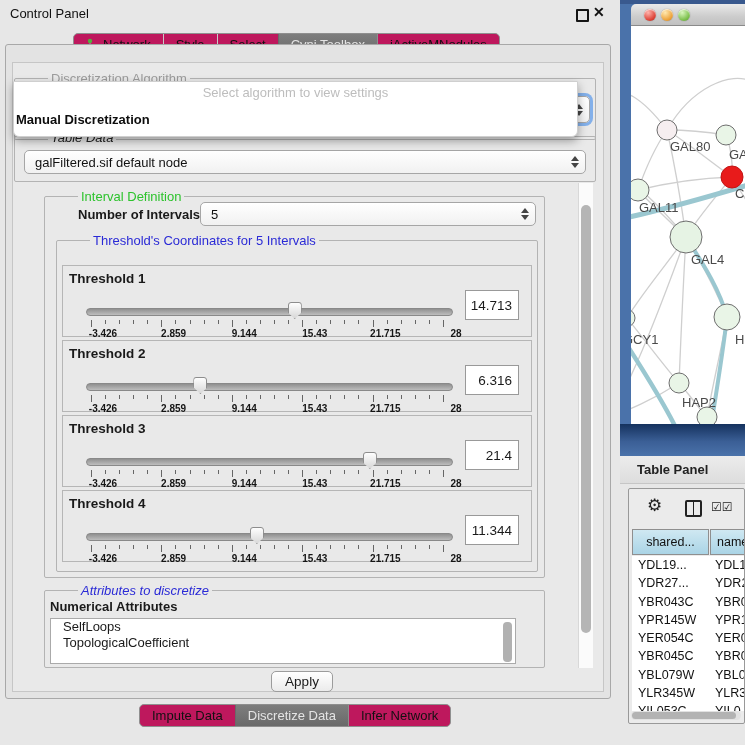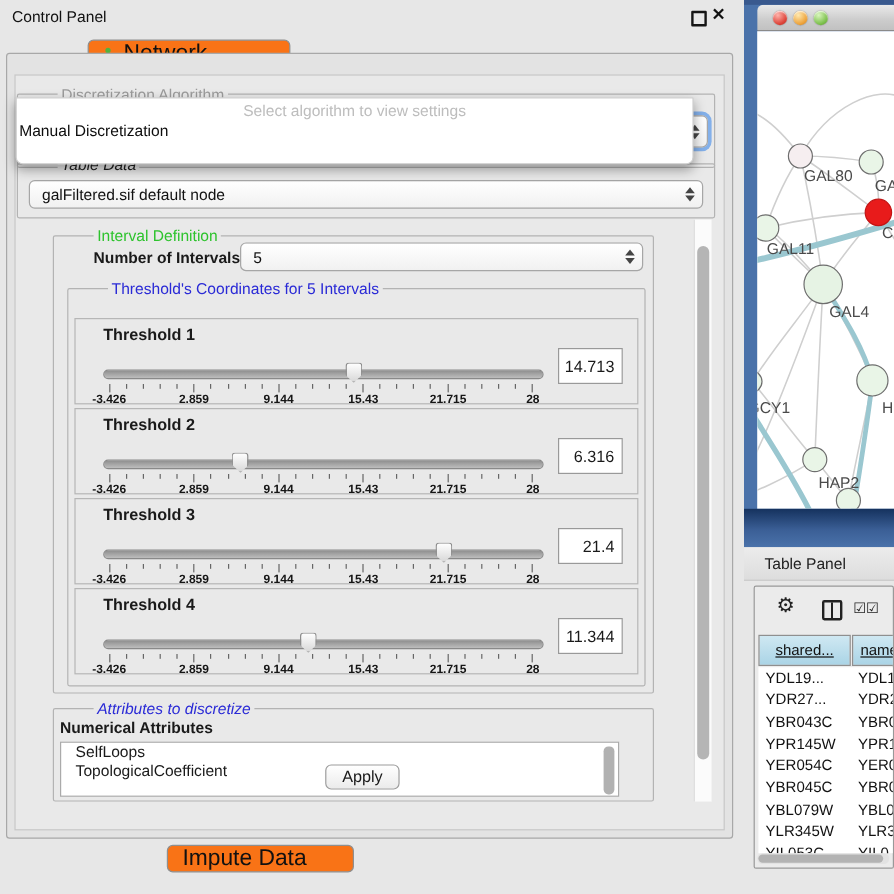--- a/index.html
+++ b/index.html
@@ -6,22 +6,22 @@
   .screen{position:relative;width:745px;height:745px;overflow:hidden;background:#e7e7e7;
     font-family:"Liberation Sans",sans-serif;font-size:13px;color:#1a1a1a;}
   .abs{position:absolute;}
 
   
   .cp-title{left:10px;top:6px;font-size:13px;color:#111;}
   .float-ic{left:576px;top:9px;width:9px;height:9px;border:2px solid #151515;border-radius:1px;background:#e7e7e7;}
   .close-ic{left:593px;top:4px;font-size:14px;font-weight:bold;color:#111;}
 
   
-  .tabbar{display:flex;height:23px;background:#f97316;border:1px solid #8f8f8f;border-radius:5px;
-    overflow:hidden;font-size:19px;align-items:stretch;box-sizing:border-box;flex-direction:column;}
+  .tabbar{display:flex;height:23px;background:#be185d;border:1px solid #8f8f8f;border-radius:5px;
+    overflow:hidden;font-size:13px;align-items:stretch;box-sizing:border-box;}
   .tabseg{display:flex;align-items:center;gap:5px;padding:0 12px;border-left:1px solid #c9c9c9;color:#111;}
   .tabseg:first-child{border-left:none;}
   .tabseg.selected{background:linear-gradient(#7e7e7e,#696969);color:#e4e4e4;border-left-color:#696969;}
   .tabseg.selected + .tabseg{border-left-color:#8f8f8f;text-align:center;}
 
   
   .outer-panel{left:5px;top:44px;width:606px;height:655px;background:#e3e3e3;border:1px solid #a8a8a8;border-radius:3px;box-sizing:border-box;}
   .inner-panel{left:12px;top:62px;width:592px;height:630px;background:#e9e9e9;border:1px solid #c6c6c6;box-sizing:border-box;}
   .group{border:1px solid #b3b3b3;border-radius:2px;box-sizing:border-box;}
   .group-title{position:absolute;font-size:13px;background:#e9e9e9;padding:0 3px;white-space:nowrap;line-height:13px;margin-left:28px;}
@@ -36,79 +36,79 @@
   .combo-text{padding-left:10px;flex:1;font-size:13px;color:#111;overflow:hidden;white-space:nowrap;}
   .stepper{width:20px;display:flex;flex-direction:column;align-items:center;gap:2px;}
   .tri-up{width:0;height:0;border-left:4px solid transparent;border-right:4px solid transparent;border-bottom:5px solid #444;}
   .tri-down{width:0;height:0;border-left:4px solid transparent;border-right:4px solid transparent;border-top:5px solid #444;}
   .combo.focused{box-shadow:0 0 0 3px rgba(96,156,233,0.75);}
 
   
   .popup{left:13px;top:81px;width:565px;height:56px;background:#fff;border:1px solid #cfcfcf;
     border-radius:1px 1px 6px 6px;box-shadow:0 4px 10px rgba(0,0,0,0.35);z-index:60;box-sizing:border-box;}
   .popup-prompt{position:absolute;top:3px;left:0;right:0;text-align:center;color:#bdbdbd;}
-  .popup-opt1{position:absolute;top:19px;left:2px;font-weight:normal;color:#0d0d0d;}
+  .popup-opt1{position:absolute;top:30px;left:2px;font-weight:bold;color:#0d0d0d;}
   .popup-opt2{position:absolute;top:36px;left:2px;color:#0d0d0d;}
 
   
   .vscroll{left:578px;top:183px;width:15px;height:485px;background:#fbfbfb;border-left:1px solid #d8d8d8;box-sizing:border-box;}
   .vthumb{position:absolute;left:2px;top:22px;width:10px;height:428px;background:#b5b5b5;border-radius:5px;}
 
   
   .thr-panel{position:absolute;left:62px;width:470px;height:72px;background:#e9e9e9;border:1px solid #b6b6b6;box-sizing:border-box;}
-  .thr-label{position:absolute;left:23px;top:5px;font-weight:bold;font-size:13.5px;text-align:center;}
+  .thr-label{position:absolute;left:6px;top:5px;font-weight:bold;font-size:13.5px;text-align:center;}
   .slider{position:absolute;left:23px;top:38px;width:365px;height:32px;}
   .track{position:absolute;left:0;top:4px;width:365px;height:6px;border-radius:4px;
     background:linear-gradient(#909090,#bdbdbd);border:1px solid #898989;}
   .tickzone{position:absolute;left:5px;top:0;width:353px;height:32px;}
   .ticks{position:absolute;left:0;top:16px;width:100%;display:flex;justify-content:space-between;}
   .tick{width:1px;height:4px;background:#666;}
   .tick.major{height:7px;}
   .ticklabels{position:absolute;left:0;top:24px;width:100%;}
-  .ticklabel{position:absolute;top:0;transform:translateX(-50%);font-size:10px;font-weight:bold;color:#151515;white-space:nowrap;}
+  .ticklabel{position:absolute;top:0;transform:translateX(-50%);font-size:10px;font-weight:bold;color:#151515;white-space:nowrap;margin-left:12px;}
   .thumb{position:absolute;top:-2px;width:14px;height:17px;background:linear-gradient(#fefefe,#d8d8d8);
     border:1px solid #8d8d8d;border-radius:3px 3px 2px 2px;box-sizing:border-box;
     clip-path:polygon(0 0,100% 0,100% 60%,50% 100%,0 60%);}
   .valuebox{position:absolute;left:402px;top:24px;width:54px;height:30px;background:#fff;border:1px solid #999;
     box-sizing:border-box;display:flex;align-items:center;justify-content:flex-end;padding-right:6px;font-size:13.5px;}
 
   
   .attr-list{left:50px;top:618px;width:466px;height:46px;background:#fff;border:1px solid #aaa;box-sizing:border-box;overflow:hidden;}
   .attr-item{padding-left:12px;height:16px;line-height:16px;font-size:13px;}
   .lthumb{position:absolute;right:3px;top:3px;width:9px;height:40px;background:#b1b1b1;border-radius:4px;}
 
-  .apply-btn{left:271px;top:637px;width:62px;height:21px;background:linear-gradient(#fff,#ebebeb);
+  .apply-btn{left:271px;top:671px;width:62px;height:21px;background:linear-gradient(#fff,#ebebeb);
     border:1px solid #9c9c9c;border-radius:5px;box-sizing:border-box;display:flex;align-items:center;justify-content:center;font-size:13.5px;}
 
   
   .net-frame{left:620px;top:0;width:125px;height:456px;background:#4a72aa;}
   .net-frame-top{left:620px;top:0;width:125px;height:4px;background:#39598e;}
   .mac-titlebar{left:631px;top:4px;width:114px;height:22px;background:linear-gradient(#eaeaea,#cccccc 60%,#c1c1c1);
     border-bottom:1px solid #8a8a8a;border-radius:5px 0 0 0;box-sizing:border-box;}
   .light{position:absolute;top:5px;width:12px;height:12px;border-radius:50%;
     box-shadow:inset 0 1px 1px rgba(255,255,255,0.7),0 0 1px rgba(0,0,0,0.5);}
   .light.red{left:13px;background:radial-gradient(circle at 35% 30%,#ffb3ac,#dd4338 65%,#a32b22);}
   .light.yellow{left:30px;background:radial-gradient(circle at 35% 30%,#ffe9b0,#eda33b 65%,#c07a1c);}
   .light.green{left:47px;background:radial-gradient(circle at 35% 30%,#d9f6bd,#7cc04c 65%,#568f2d);}
   .net-canvas{left:631px;top:26px;width:114px;height:398px;background:#fff;overflow:hidden;}
   .net-bottom{left:620px;top:424px;width:125px;height:32px;background:linear-gradient(#15325e,#3b5f96 55%,#4a72aa);}
 
   
   .tp-bar{left:620px;top:456px;width:125px;height:28px;background:linear-gradient(#ececec,#dddddd);
     border-bottom:1px solid #c6c6c6;display:flex;align-items:center;box-sizing:border-box;}
-  .tp-bar span{margin-left:17px;color:#222;}
+  .tp-bar span{margin-left:17px;color:#222;font-weight:bold;}
   .tp-container{left:628px;top:488px;width:117px;height:236px;background:#ebebeb;border:1px solid #999;
     border-radius:2px;box-sizing:border-box;overflow:hidden;}
   .gear{position:absolute;left:18px;top:6px;font-size:17px;color:#222;font-family:"DejaVu Sans",sans-serif;}
   .colicon{position:absolute;left:56px;top:11px;width:13px;height:13px;border:2px solid #222;border-radius:2px;
     background:linear-gradient(to right,transparent 44%,#222 44%,#222 56%,transparent 56%);}
   .checks{position:absolute;left:82px;top:11px;font-size:12px;color:#222;letter-spacing:0px;font-family:"DejaVu Sans",sans-serif;}
   .tp-header{position:absolute;left:3px;top:40px;display:flex;height:26px;}
   .th-cell{background:linear-gradient(#cfe8f2,#aad4e6);border:1px solid #8f8f8f;box-sizing:border-box;
-    display:flex;align-items:center;justify-content:center;font-size:12.5px;color:#111;text-decoration:underline;}
+    display:flex;align-items:center;justify-content:center;font-size:12.5px;color:#111;}
   .th-c0{width:77px;}
   .th-c1{width:60px;margin-left:1px;justify-content:flex-start;padding-left:6px;}
   .tp-rows{position:absolute;left:3px;top:67px;width:140px;height:155px;background:#fff;overflow:hidden;}
   .tp-row{display:flex;height:18.25px;align-items:center;}
   .tp-cell{overflow:hidden;white-space:nowrap;font-size:12.5px;color:#111;padding-left:6px;box-sizing:border-box;}
   .tp-c0{width:77px;}
   .tp-c1{width:60px;}
   .tp-hscroll{position:absolute;left:2px;width:110px;top:222px;height:9px;background:#e2e2e2;border-radius:5px;}
   .tp-hthumb{position:absolute;left:1px;top:1px;width:104px;height:7px;background:#b3b3b3;border-radius:4px;}
 

